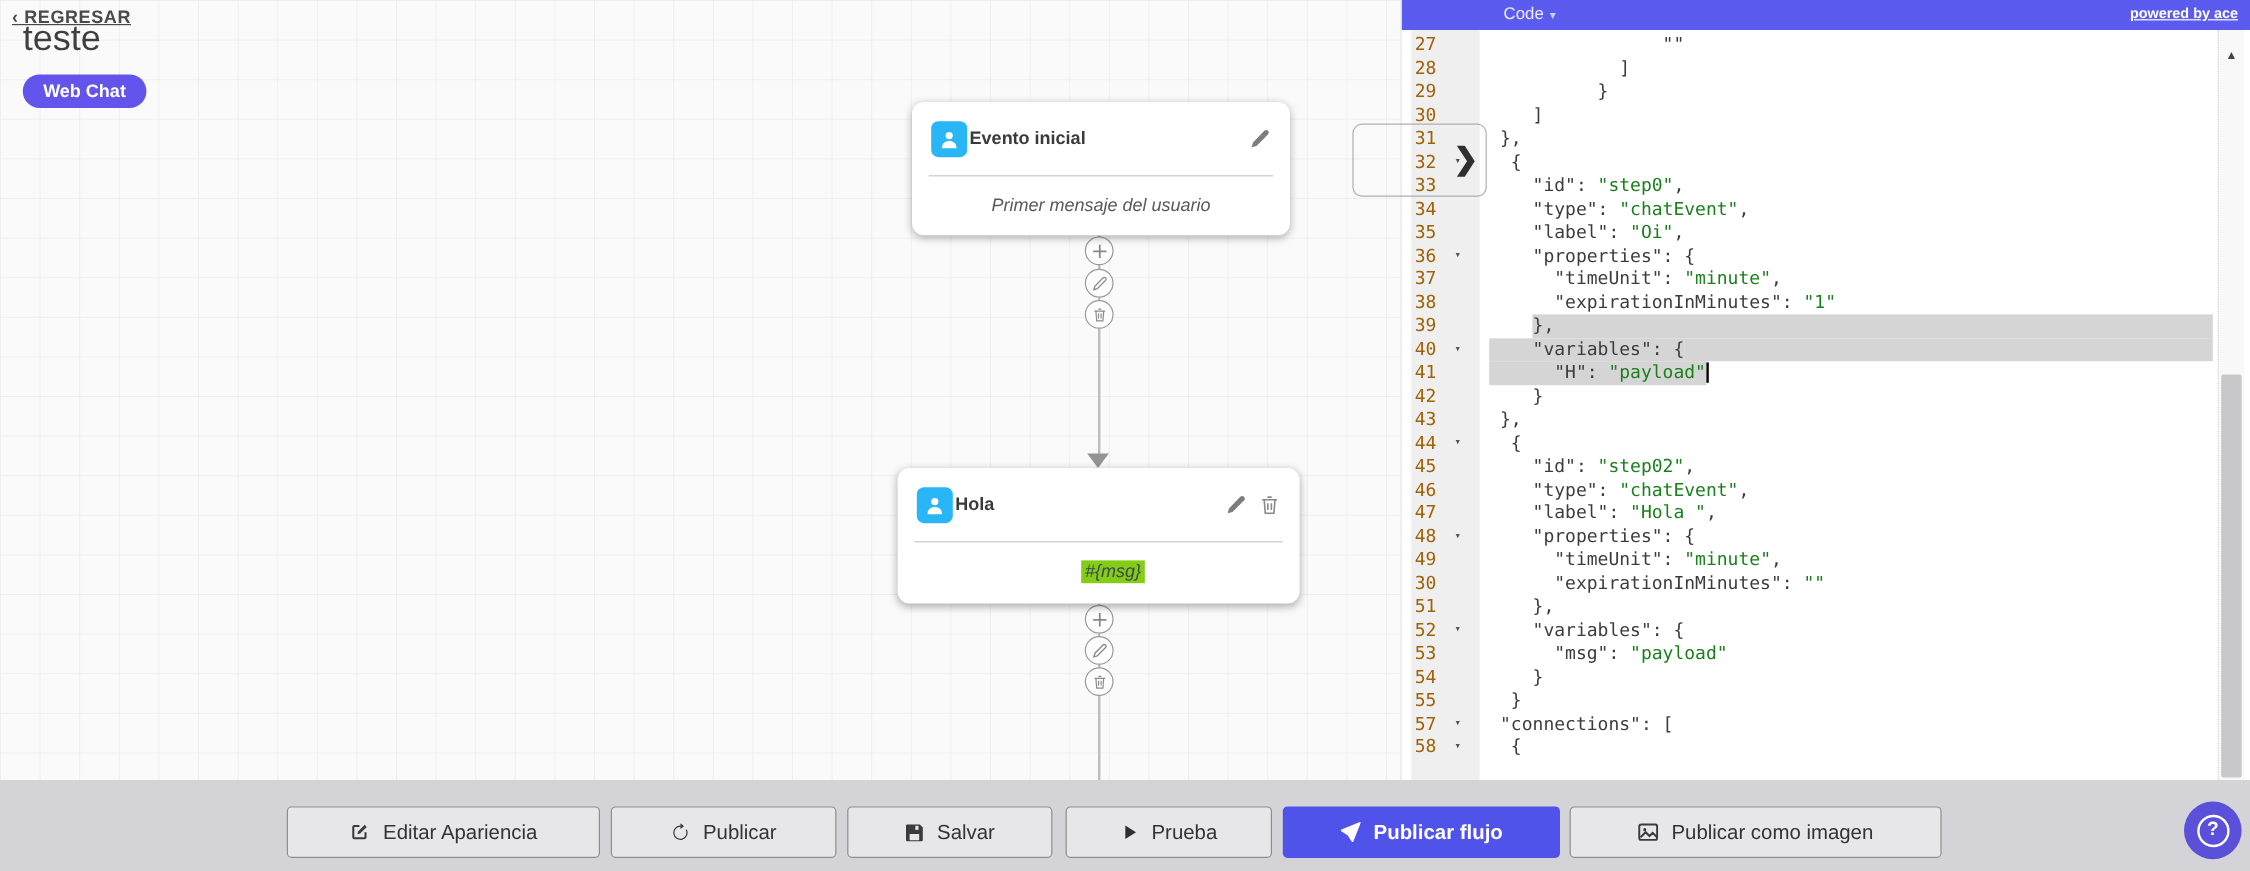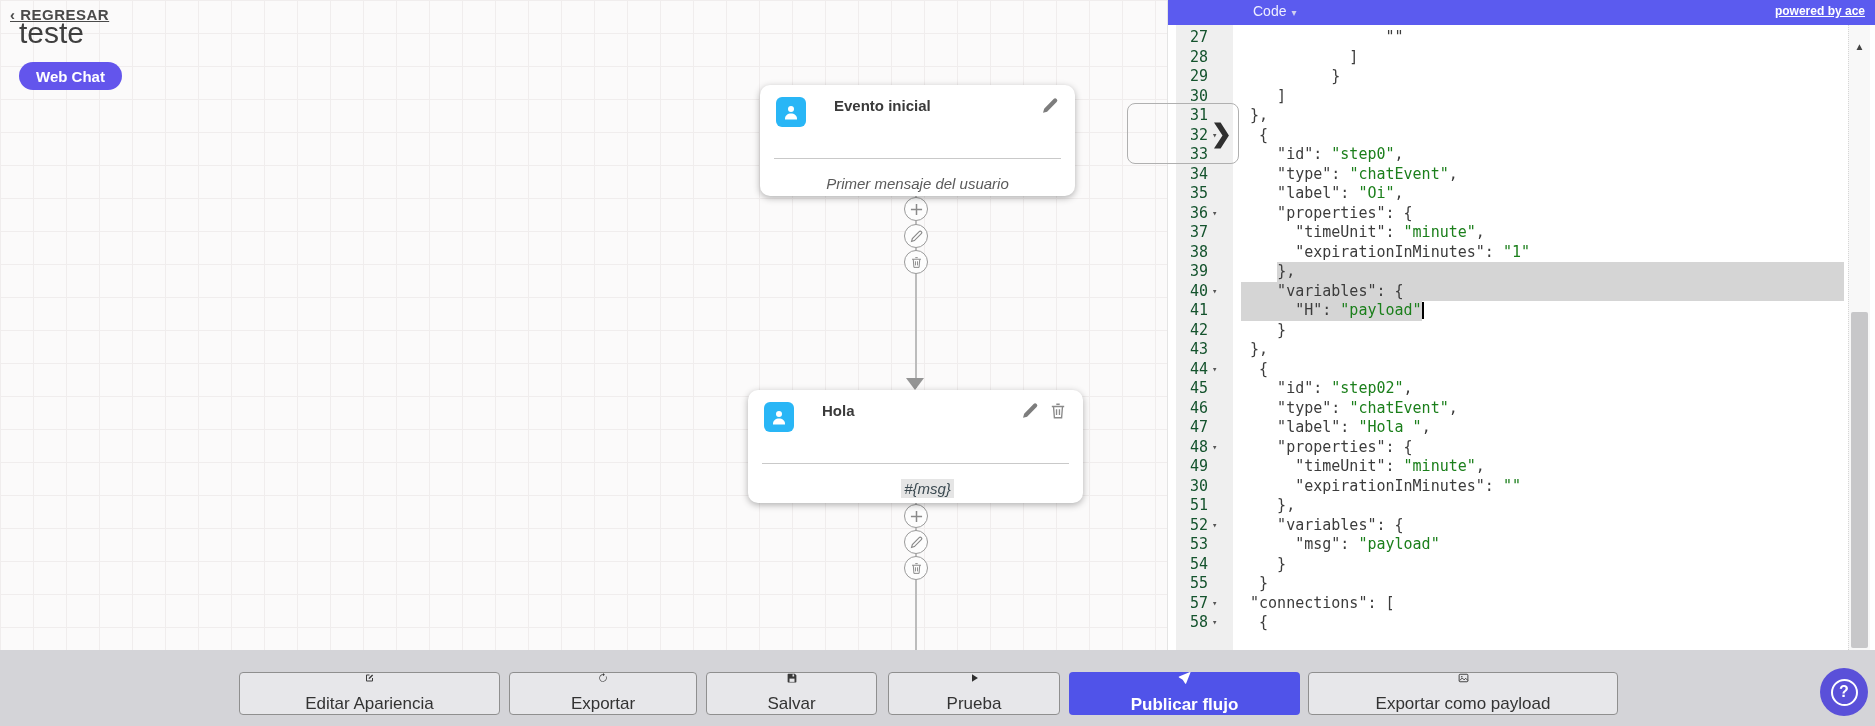--- a/index.html
+++ b/index.html
@@ -18,30 +18,30 @@
   .flow-title { position:absolute; left:19px; top:16px; font-size:30px; color:#3f3f3f; font-weight:500; }
   .channel-badge { position:absolute; left:19px; top:62px; height:28px; padding:4px 17px;
     border-radius:15px; color:#fff; font-size:15px; font-weight:bold;
     display:flex; align-items:center; background:#6355ec; }
 
   
   .node { position:absolute; background:#fff; border-radius:10px;
     box-shadow:0 2px 7px rgba(0,0,0,.3); }
   .node-1 { left:760px; top:85px; width:315px; height:111px; }
   .node-2 { left:748px; top:390px; width:335px; height:113px; }
-  .node-head { height:61px; display:flex; align-items:flex-start; padding:0 16px; gap:28px;margin-top:12px; }
+  .node-head { height:61px; display:flex; align-items:center; padding:0 16px; gap:2px; }
   .node-avatar { width:30px; height:30px; border-radius:6px; background:#29b6f6;
     display:flex; align-items:center; justify-content:center; flex:none; }
   .node-title { font-size:15px; font-weight:bold; color:#3a3a3a; flex:1; }
   .node-actions { display:flex; gap:10px; }
   .node-actions svg { cursor:pointer; }
   .node-divider { border:none; border-top:1px solid #c9c9c9; margin:0 14px; }
   .node-body { display:flex; align-items:center; justify-content:center; height:48px;
     font-style:italic; font-size:15px; color:#5a5a5a; }
-  .msg-chip { background:#e5e5e5; color:#3a4950; padding:1px 3px;margin-left:24px; }
+  .msg-chip { background:#84cc16; color:#3a4950; padding:1px 3px;margin-left:24px; }
 
   
   .vline { position:absolute; width:2px; background:#bcbcbc; left:915px; }
   .vline-1 { top:196px; height:192px; }
   .vline-2 { top:503px; height:147px; }
   .arrow-down { position:absolute; left:906px; top:378px; width:0; height:0;
     border-left:9px solid transparent; border-right:9px solid transparent;
     border-top:12px solid #949494; }
   .cbtn { position:absolute; left:904px; width:24px; height:24px; border-radius:50%;
     background:#fdfdfd; border:1.5px solid #9a9a9a; display:flex; align-items:center;
@@ -58,39 +58,39 @@
     background:#fff; overflow:hidden; border-left:1px solid #e4e4e4;padding-left:33px; }
   .code-header { position:absolute; left:0; top:0; right:0; height:25px; background:#5b5bef; }
   .code-mode { position:absolute; left:85px; top:3px; font-size:14px; color:#eeeeff; cursor:pointer; }
   .code-mode .caret { font-size:10px; margin-left:5px; color:#cfcfef; }
   .powered { position:absolute; right:10px; top:4px; font-size:12px; font-weight:bold;
     color:#fff; text-decoration:underline; cursor:pointer; }
   .gutter-strip { position:absolute; left:8px; top:25px; bottom:0; width:57px; background:#efefef; }
   .code-body { position:absolute; left:0; top:28px; right:0; }
   .crow { display:flex; height:19.5px; line-height:19.5px;
     font-family:"DejaVu Sans Mono", monospace; font-size:15px; }
-  .crow .num { width:40px; text-align:right; color:#14532d; flex:none; }
+  .crow .num { width:40px; text-align:center; color:#a16207; flex:none; }
   .crow .fold { width:33px; flex:none; font-size:9px; color:#555; padding-left:4px; cursor:pointer; }
   .crow .ct { width:603px; display:flex; white-space:pre; }
   .t-p { color:#3c3c3c; } .t-s { color:#1b7f1b; }
   .sel { background:#d5d5d5; }
   .fill { flex:1; }
   .caret-bar { width:2px; height:17px; margin-top:1px; background:#000; }
   .vscroll { position:absolute; right:5px; top:25px; bottom:0; width:22px; background:#f8f8f8;
     border-left:1px dotted #d5d5d5; }
   .vscroll .up { text-align:center; color:#444; font-size:10px; margin-top:16px; cursor:pointer; }
   .vscroll .thumb { position:absolute; left:2px; right:2px; top:287px; bottom:2px;
     background:#c7c7c9; border-radius:2px; cursor:pointer; }
 
   
   .toolbar { position:absolute; left:0; top:650px; width:1875px; height:76px; background:#d4d4d8; }
   .tb-btn { position:absolute; top:22px; height:43px; border-radius:4px;
     border:1px solid #8f8f8f; background:#e7e7ea; color:#333;
     display:flex; align-items:center; justify-content:center; gap:11px;
-    font-family:"Liberation Sans", sans-serif; font-size:17px; font-weight:500; cursor:pointer;flex-direction:column; }
+    font-family:"Liberation Sans", sans-serif; font-size:17px; font-weight:500; cursor:pointer; }
   .tb-btn.primary { background:#5053e9; border:none; color:#fff; font-weight:bold;text-align:right; }
   .help-fab { position:absolute; left:1820px; top:668px; width:48px; height:48px;
     border-radius:50%; background:#5a50d9; display:flex; align-items:center;
     justify-content:center; cursor:pointer; }
   .help-ring { width:27px; height:27px; border:2px solid #fff; border-radius:50%;
     display:flex; align-items:center; justify-content:center;
     color:#fff; font-size:16px; font-weight:bold; }
 </style>
 </head>
 <body>
@@ -361,21 +361,21 @@
           <path d="M3 5a2 2 0 0 1 2-2h5v2H5v10h10v-5h2v5a2 2 0 0 1-2 2H5a2 2 0 0 1-2-2V5z" fill="#3a3a3a"></path>
           <path d="M8.7 9.3L15.2 2.8l2 2-6.5 6.5-2.6.6z" fill="#3a3a3a"></path>
         </svg>
       <span>Editar Apariencia</span>
     </button>
     <button class="tb-btn" style="left:509px;width:188px">
       <svg width="16" height="16" viewBox="0 0 16 16">
           <path d="M8 3a5 5 0 1 0 4.546 2.914.5.5 0 0 1 .908-.417A6 6 0 1 1 8 2v1z" fill="#3a3a3a"></path>
           <path d="M8 4.466V.534a.25.25 0 0 1 .41-.192l2.36 1.966c.12.1.12.284 0 .384L8.41 4.658A.25.25 0 0 1 8 4.466z" fill="#3a3a3a"></path>
         </svg>
-      <span>Exportar</span>
+      <span>Publicar</span>
     </button>
     <button class="tb-btn" style="left:706px;width:171px">
       <svg width="16" height="16" viewBox="0 0 16 16">
           <path d="M2 1h10.5L15 3.5V14a1 1 0 0 1-1 1H2a1 1 0 0 1-1-1V2a1 1 0 0 1 1-1z" fill="#3a3a3a"></path>
           <rect x="4" y="9" width="8" height="5.2" fill="#e7e7ea"></rect>
           <rect x="8.8" y="2.2" width="2.6" height="3.4" fill="#e7e7ea"></rect>
         </svg>
       <span>Salvar</span>
     </button>
 
@@ -390,21 +390,21 @@
           <path d="M15.854.146a.5.5 0 0 1 .11.54l-5.819 14.547a.75.75 0 0 1-1.329.124l-3.178-4.995L.643 7.184a.75.75 0 0 1 .124-1.33L15.314.037a.5.5 0 0 1 .54.11z" fill="#fff"></path>
         </svg>
       <span>Publicar flujo</span>
     </button>
     <button class="tb-btn" style="left:1308px;width:310px">
       <svg width="17" height="17" viewBox="0 0 16 16">
           <rect x="1" y="2" width="14" height="12" rx="1.5" fill="none" stroke="#3a3a3a" stroke-width="1.5"></rect>
           <circle cx="5.3" cy="6" r="1.2" fill="#3a3a3a"></circle>
           <path d="M2 12l4-4 3 3 2.5-2.5L15 12" fill="none" stroke="#3a3a3a" stroke-width="1.5"></path>
         </svg>
-      <span>Exportar como payload</span>
+      <span>Publicar como imagen</span>
     </button>
   </div>
 
   <div class="help-fab">
     <div class="help-ring">?</div>
   </div>
 
 </div>
 
 </body></html>

